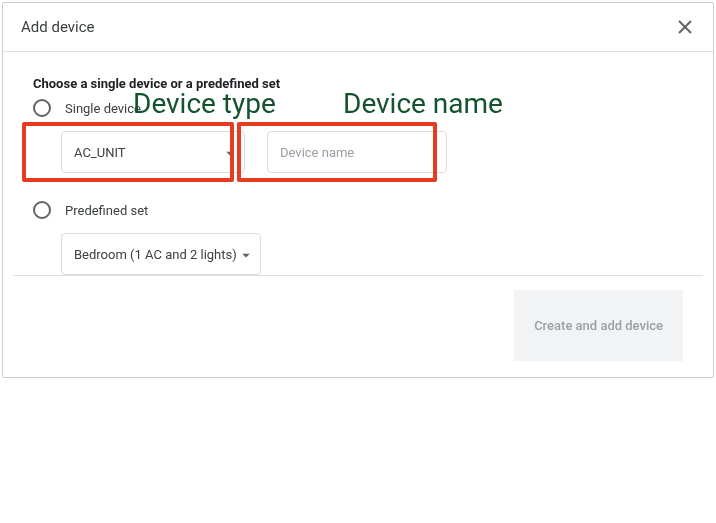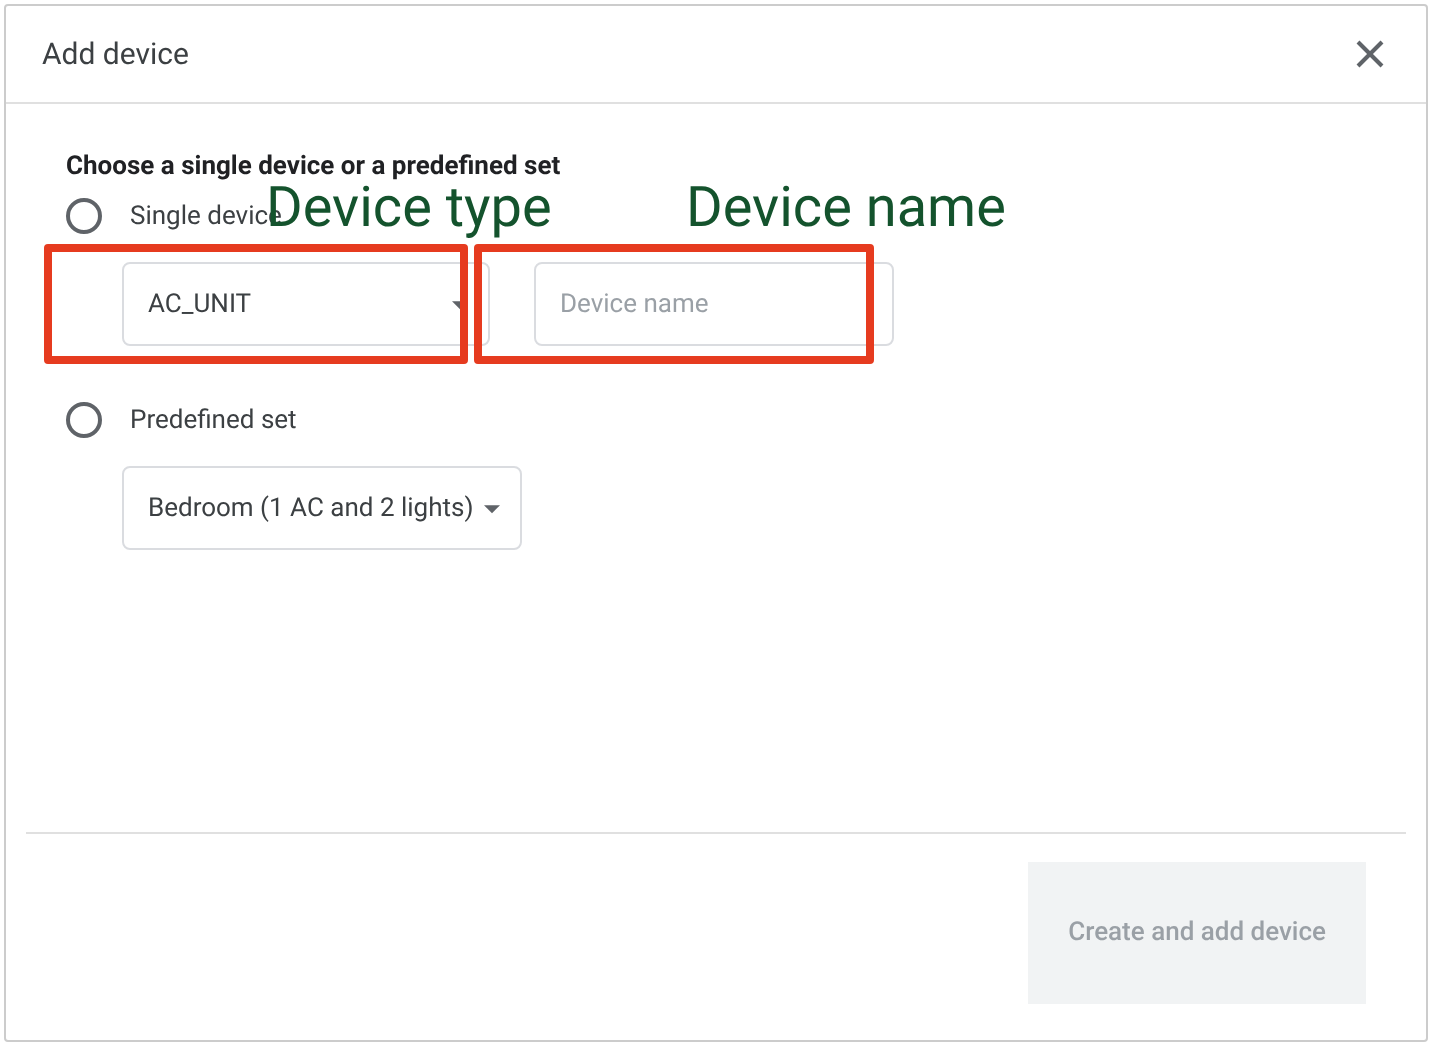--- a/index.html
+++ b/index.html
@@ -8,21 +8,21 @@
       box-sizing: border-box;
       font-family: 'Roboto', -apple-system, BlinkMacSystemFont, "Segoe UI", Arial, sans-serif;
     }
     body {
       width: 716px;
       height: 523px;
       background: #fff;
     }
     .dialog {
       width: 712px;
-      height: 519px;
+      height: 376px;
       margin: 2px;
       border: 1px solid #ccc;
       border-radius: 2px;
       background: #fff;
       position: relative;
       display: flex;
       flex-direction: column;
     }
     .header {
       display: flex;

